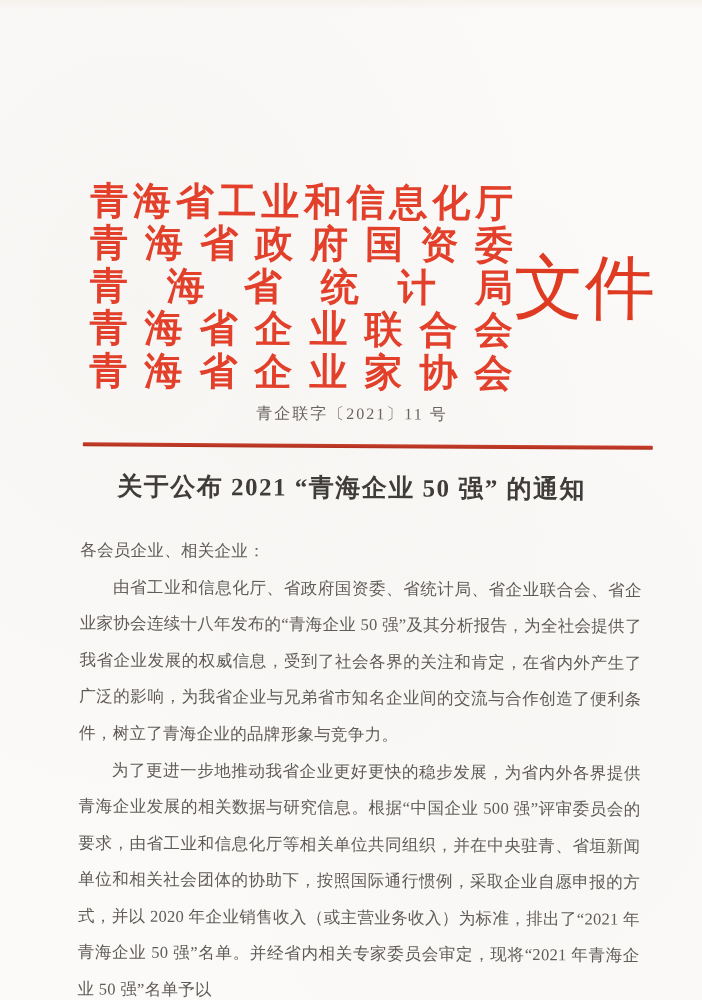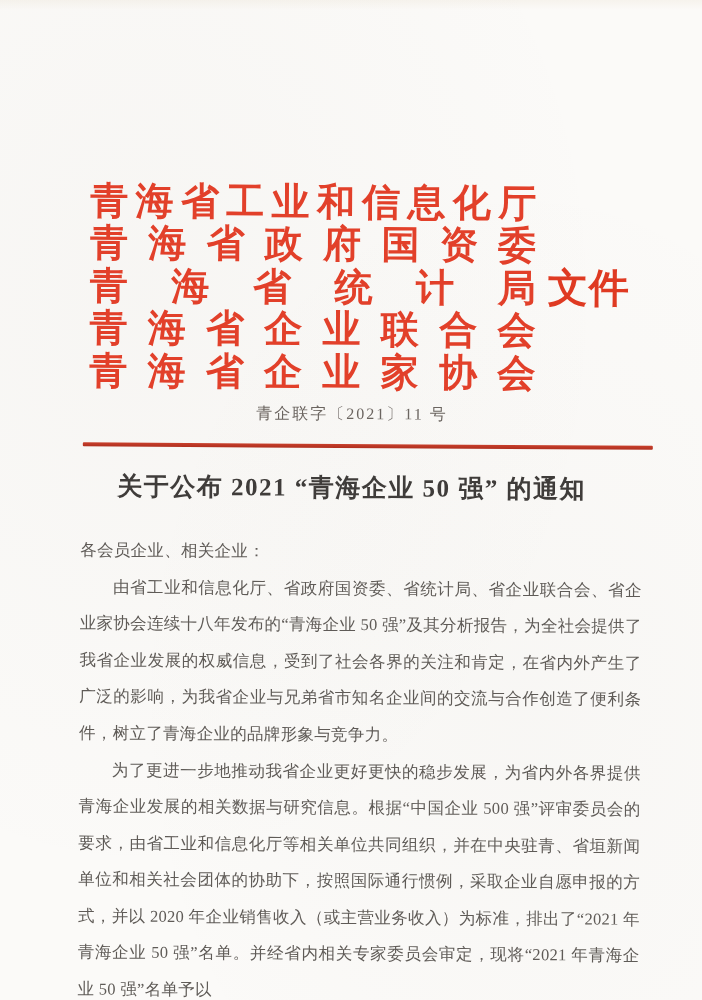--- a/index.html
+++ b/index.html
@@ -38,25 +38,25 @@
     height: 42.4px;
     line-height: 42.4px;
     font-size: 38px;
     font-weight: bold;
     color: #e2402a;
     letter-spacing: 0;
     white-space: nowrap;
   }
   [data-char-justify] { display: flex; justify-content: space-between; }
   .doc-word {
-    font-size: 40px;
-    font-weight: bold;
+    font-size: 70px;
+    font-weight: normal;
     color: #df3a22;
     line-height: 1;
-    margin-left: 12px;
+    margin-left: 1px;
     letter-spacing: 1px;
     white-space: nowrap;
   }
 
   
   .doc-number {
     margin-top: 11px;
     text-align: center;
     font-size: 16px;
     color: #6b6560;

